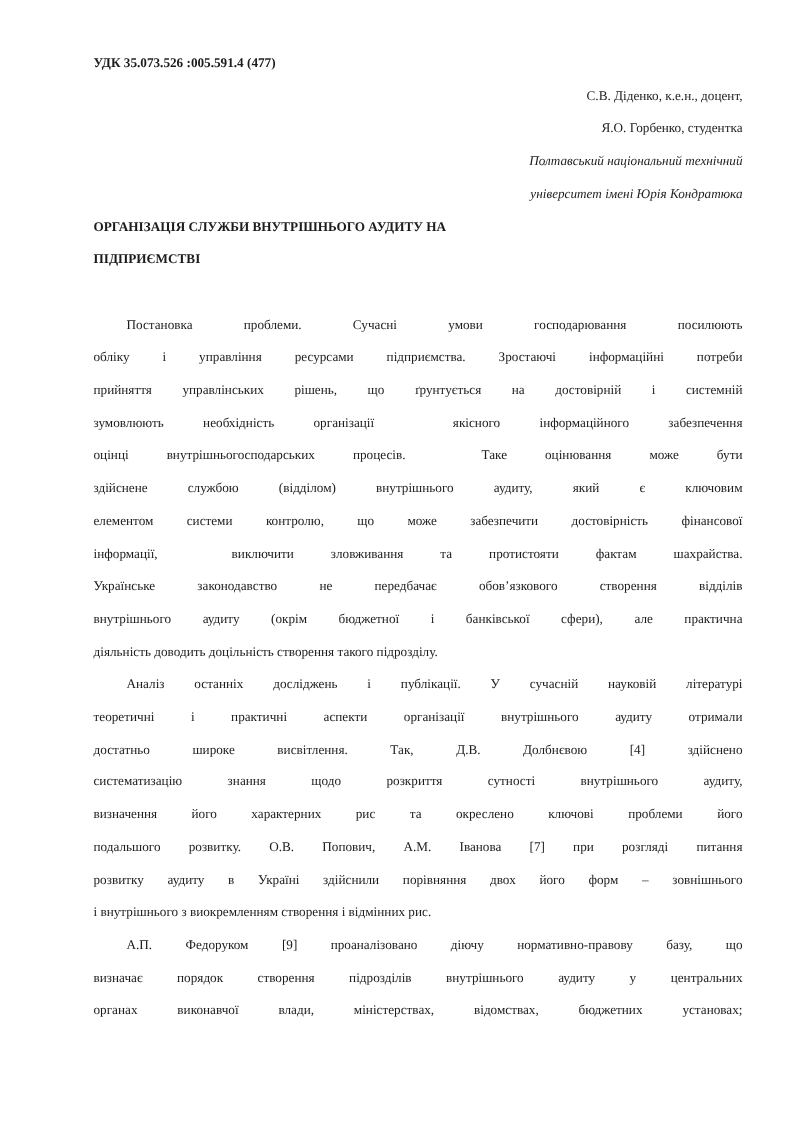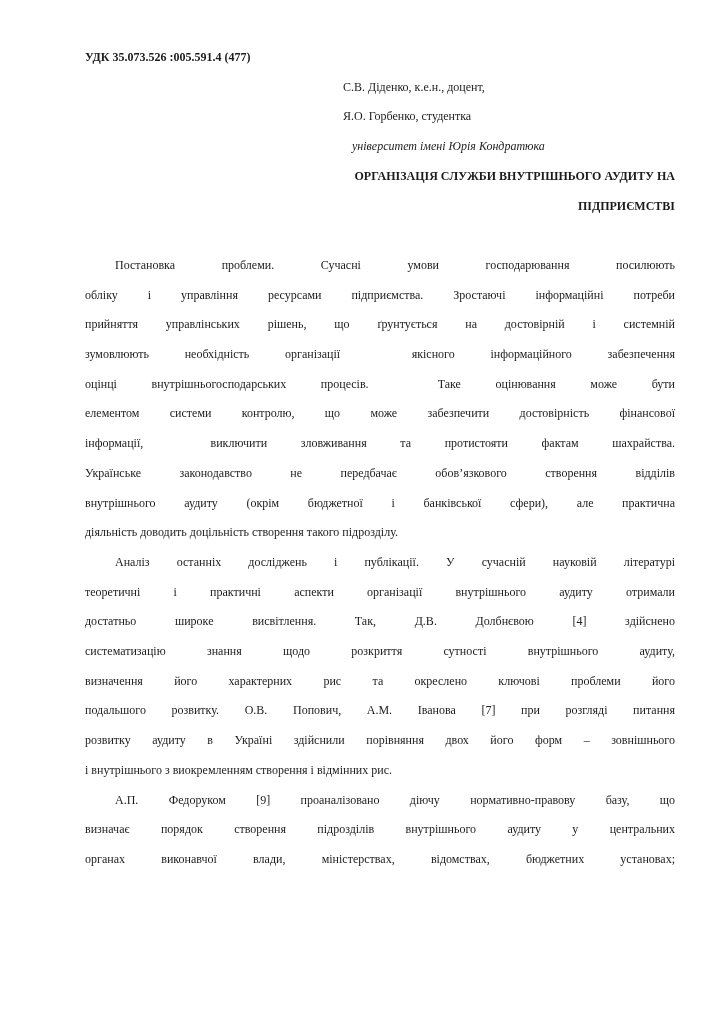--- a/index.html
+++ b/index.html
@@ -22,34 +22,34 @@
     font-size: 12px;
     line-height: 29.7px;
     color: #1c1c1c;
   }
   .udc {
     font-weight: bold;
     text-align: left;
   }
   .byline-line {
     margin-left: 258px;
-    text-align: left;
+    text-align: right;
     white-space: nowrap;
   }
   .byline-line.aff1 {
     margin-left: 255px;
     font-style: italic;
   }
   .byline-line.aff2 {
     margin-left: 267px;
     font-style: italic;
   }
   .title-line {
     font-weight: bold;
-    text-align: right;
+    text-align: left;
   }
   .body-text {
     margin-top: 29.7px; 
   }
   .line {
     text-align: justify;
     text-align-last: justify;
   }
   .line.first {
     text-indent: 30px;
@@ -64,34 +64,36 @@
 </head>
 <body>
 
 <div class="page">
 
   <div class="udc">УДК 35.073.526 :005.591.4 (477)</div>
 
   <div class="byline">
     <div class="byline-line">С.В. Діденко, к.е.н., доцент,</div>
     <div class="byline-line">Я.О. Горбенко, студентка</div>
+    <div class="byline-line aff1">Полтавський національний технічний</div>
     <div class="byline-line aff2">університет імені Юрія Кондратюка</div>
   </div>
 
   <div>
     <div class="title-line">ОРГАНІЗАЦІЯ СЛУЖБИ ВНУТРІШНЬОГО АУДИТУ НА</div>
     <div class="title-line">ПІДПРИЄМСТВІ</div>
   </div>
 
   <div class="body-text">
       <div class="line first"><b>Постановка проблеми.</b> Сучасні умови господарювання посилюють</div>
       <div class="line">обліку і управління ресурсами підприємства. Зростаючі інформаційні потреби</div>
       <div class="line">прийняття управлінських рішень, що ґрунтується на достовірній і системній</div>
       <div class="line">зумовлюють необхідність організації&nbsp; якісного інформаційного забезпечення</div>
       <div class="line">оцінці внутрішньогосподарських процесів.&nbsp; Таке оцінювання може бути</div>
+      <div class="line">здійснене службою (відділом) внутрішнього аудиту, який є ключовим</div>
       <div class="line">елементом системи контролю, що може забезпечити достовірність фінансової</div>
       <div class="line">інформації,&nbsp; виключити зловживання та протистояти фактам шахрайства.</div>
       <div class="line">Українське законодавство не передбачає обов’язкового створення відділів</div>
       <div class="line">внутрішнього аудиту (окрім бюджетної і банківської сфери), але практична</div>
       <div class="line endleft">діяльність доводить доцільність створення такого підрозділу.</div>
       <div class="line first"><b>Аналіз останніх досліджень і публікації</b>. У сучасній науковій літературі</div>
       <div class="line">теоретичні і практичні аспекти організації внутрішнього аудиту отримали</div>
       <div class="line">достатньо широке висвітлення. Так, Д.В. Долбнєвою [4] здійснено</div>
       <div class="line">систематизацію знання щодо розкриття сутності внутрішнього аудиту,</div>
       <div class="line">визначення його характерних рис та окреслено ключові проблеми його</div>

